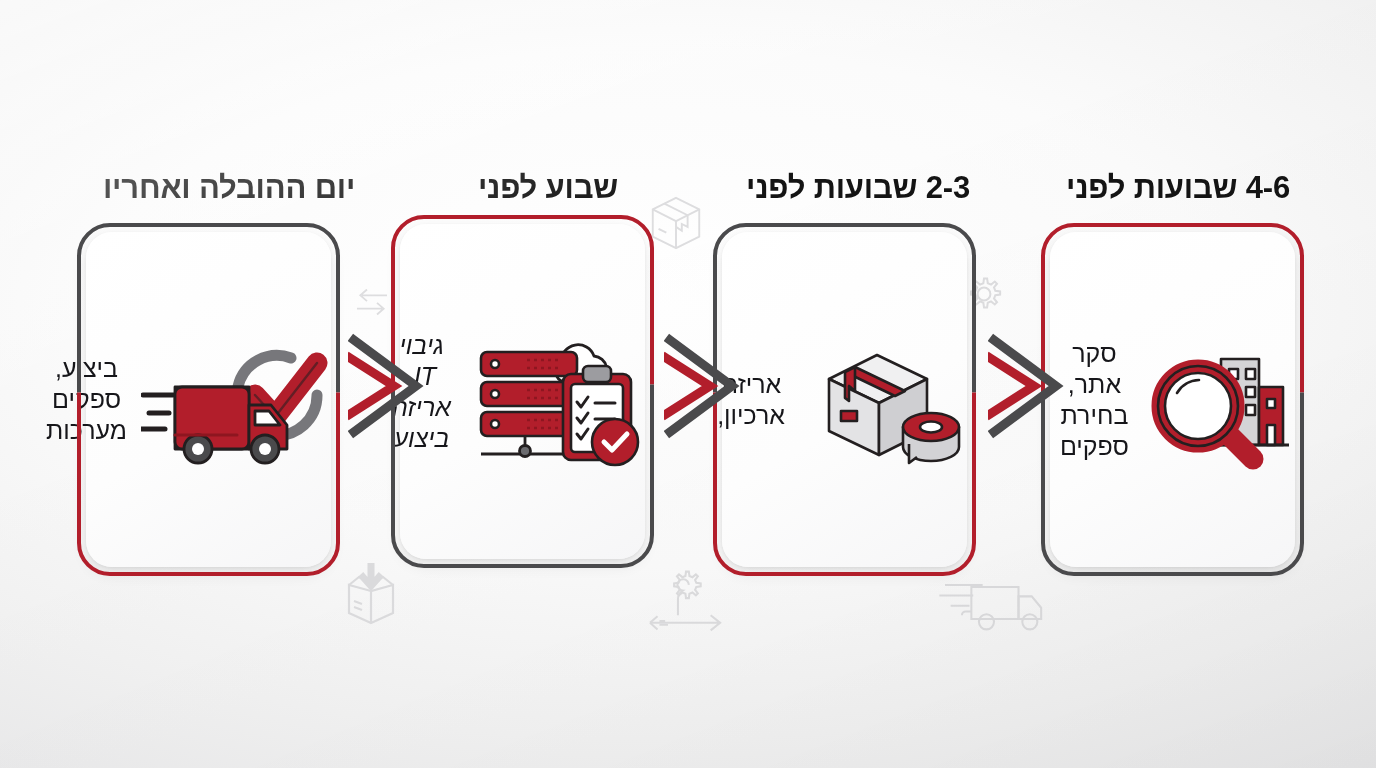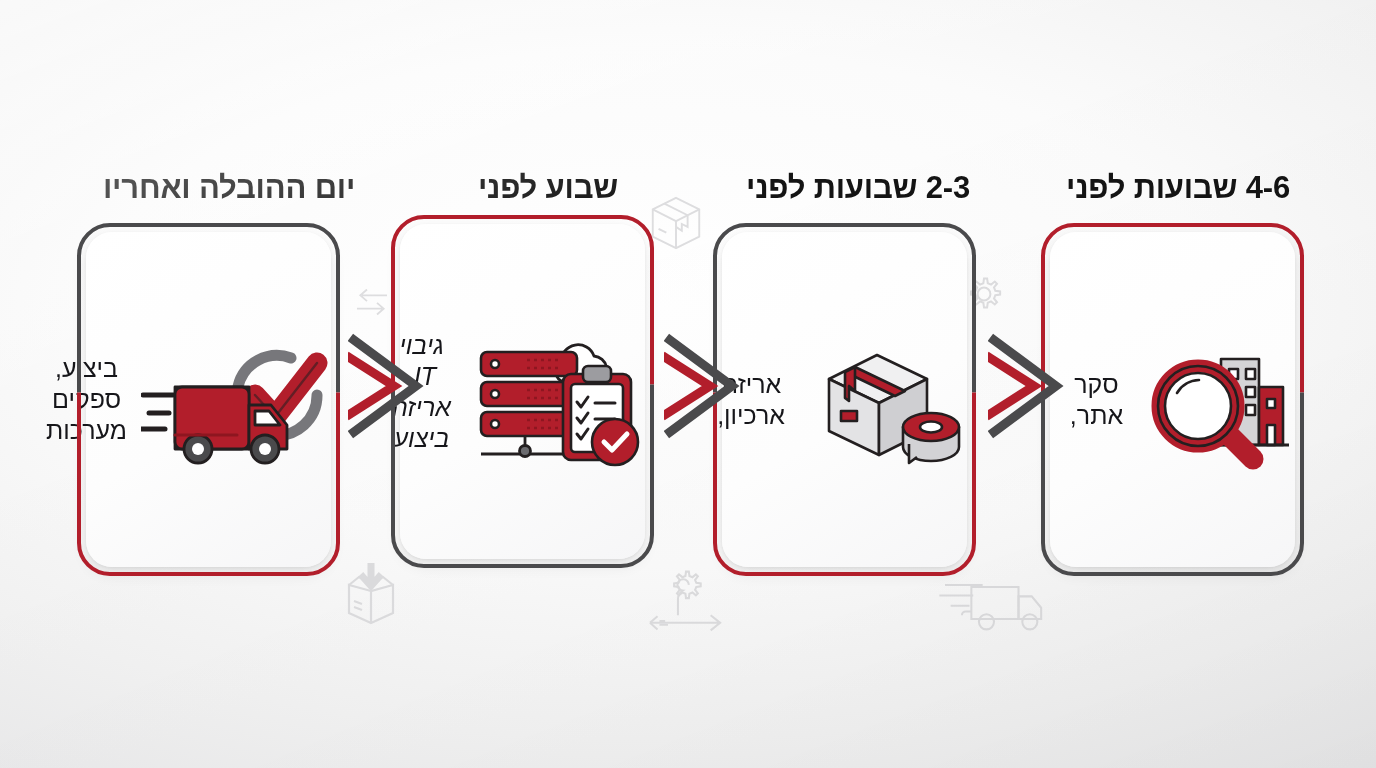--- a/index.html
+++ b/index.html
@@ -174,20 +174,21 @@
 
         <circle cx="55" cy="77" r="40" fill="#ffffff" stroke="#231f20" stroke-width="3"></circle>
         <circle cx="55" cy="77" r="40" fill="none" stroke="#B21E2B" stroke-width="13"></circle>
         <circle cx="55" cy="77" r="40" fill="none" stroke="#231f20" stroke-width="2.6"></circle>
         <circle cx="55" cy="77" r="33" fill="none" stroke="#231f20" stroke-width="2.6"></circle>
         <path d="M34 64 a26 26 0 0 1 22 -13" fill="none" stroke="#231f20" stroke-width="2.6" stroke-linecap="round"></path>
       </svg>
     </div>
     <div class="card-text">
       <span>סקר אתר,</span>
+      <span class="l2">בחירת ספקים</span>
     </div>
   </div>
 
   <div class="card" style="left:722px;top:232px;--c-top:#4A4A4C;--c-bot:#B21E2B;">
     <div class="frame">
       <span class="top"></span>
         <span class="bot"></span>
     </div>
     <div class="icon-wrap">
       <svg width="168" height="150" viewBox="0 0 168 150">

